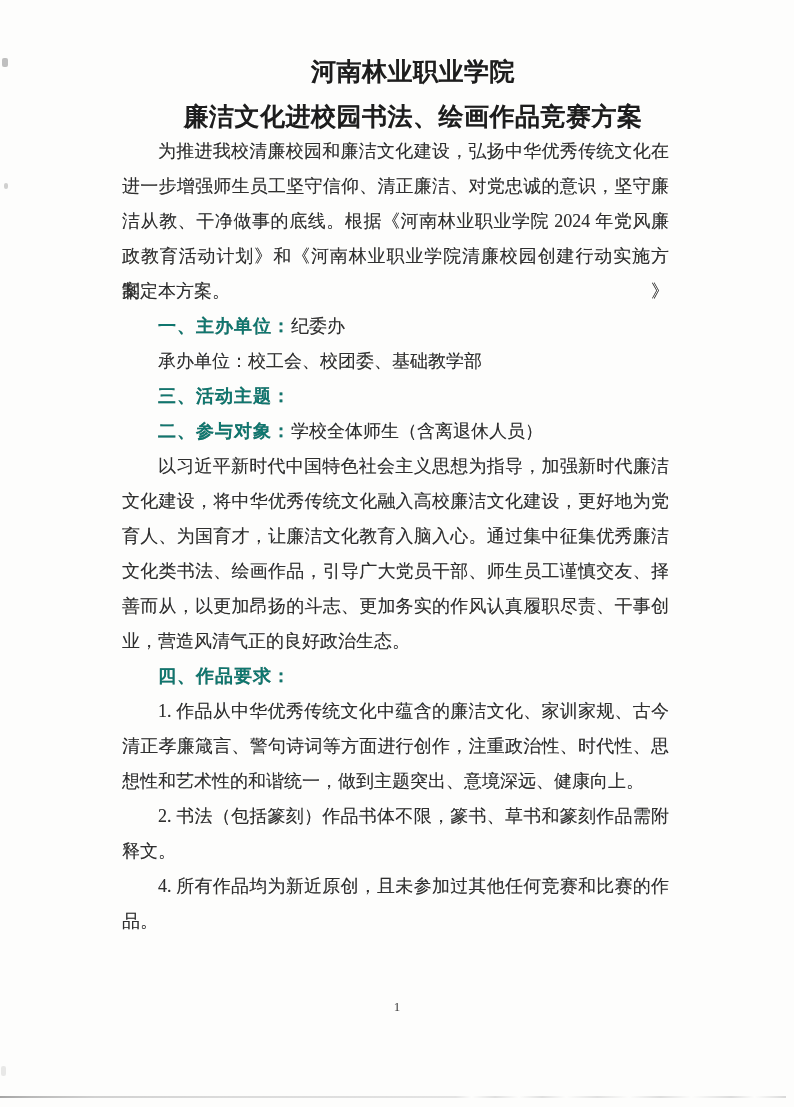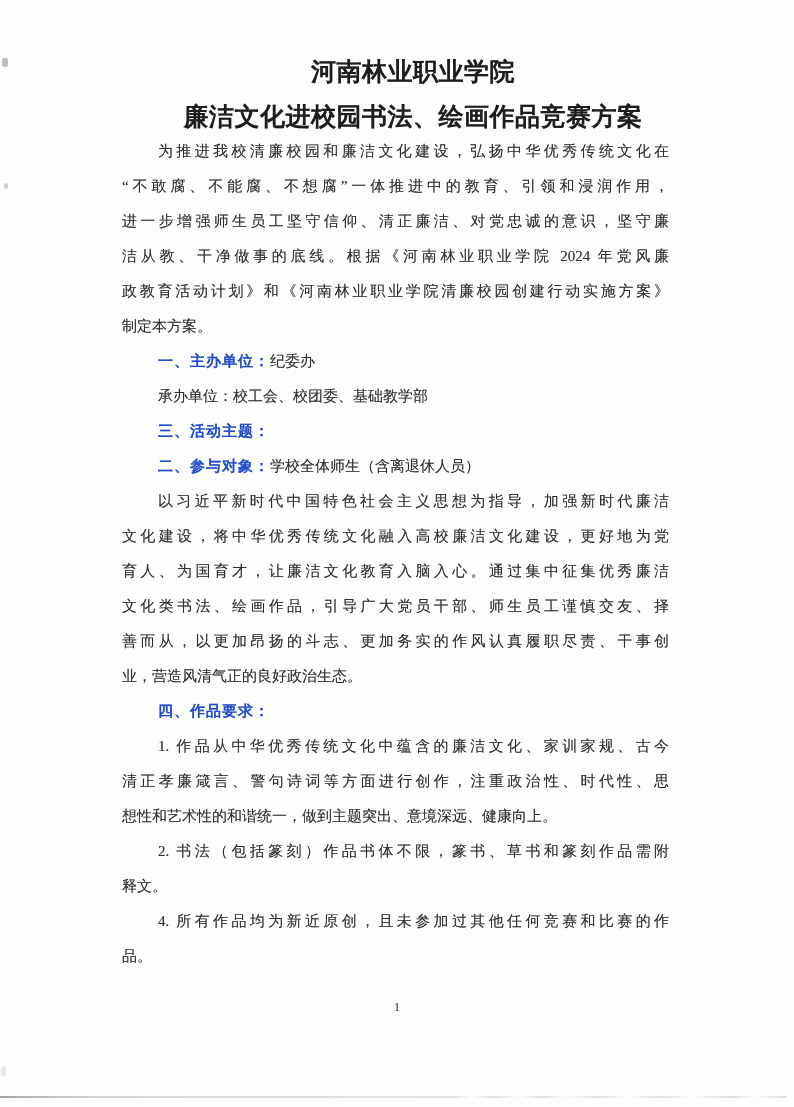--- a/index.html
+++ b/index.html
@@ -28,36 +28,36 @@
   .body-block {
     position: absolute;
     left: 122px;
     top: 134px;
     width: 547px;
   }
   .line {
     width: 547px;
     height: 35px;
     line-height: 35px;
-    font-size: 15px;
+    font-size: 18px;
     color: #2f2f2f;
     text-shadow: 0 0 0.4px rgba(40,40,40,0.4);
     box-sizing: border-box;
     overflow: visible;
     white-space: nowrap;
   }
   .line.ind { padding-left: 36px; }
   .line.full {
     white-space: normal;
     text-align: justify;
     text-align-last: justify;
   }
   .line .bold {
     font-weight: 700;
-    color: #1d4ed8;
+    color: #0f766e;
     letter-spacing: 1px;
   }
   .page-number {
     position: absolute;
     left: 0;
     top: 999px;
     width: 794px;
     text-align: center;
     font-size: 13px;
     line-height: 16px;
@@ -91,21 +91,20 @@
 </style>
 </head>
 <body>
 
 <div class="page">
   <div class="title title1">河南林业职业学院</div>
   <div class="title title2">廉洁文化进校园书法、绘画作品竞赛方案</div>
 
   <div class="body-block">
       <div class="line ind full"><span>为推进我校清廉校园和廉洁文化建设，弘扬中华优秀传统文化在</span></div>
-      <div class="line full"><span>“不敢腐、不能腐、不想腐”一体推进中的教育、引领和浸润作用，</span></div>
       <div class="line full"><span>进一步增强师生员工坚守信仰、清正廉洁、对党忠诚的意识，坚守廉</span></div>
       <div class="line full"><span>洁从教、干净做事的底线。根据《河南林业职业学院 2024 年党风廉</span></div>
       <div class="line full"><span>政教育活动计划》和《河南林业职业学院清廉校园创建行动实施方案》</span></div>
       <div class="line"><span>制定本方案。</span></div>
       <div class="line ind"><span class="bold">一、主办单位：</span><span>纪委办</span></div>
       <div class="line ind"><span>承办单位：校工会、校团委、基础教学部</span></div>
       <div class="line ind"><span class="bold">三、活动主题：</span></div>
       <div class="line ind"><span class="bold">二、参与对象：</span><span>学校全体师生（含离退休人员）</span></div>
       <div class="line ind full"><span>以习近平新时代中国特色社会主义思想为指导，加强新时代廉洁</span></div>
       <div class="line full"><span>文化建设，将中华优秀传统文化融入高校廉洁文化建设，更好地为党</span></div>

